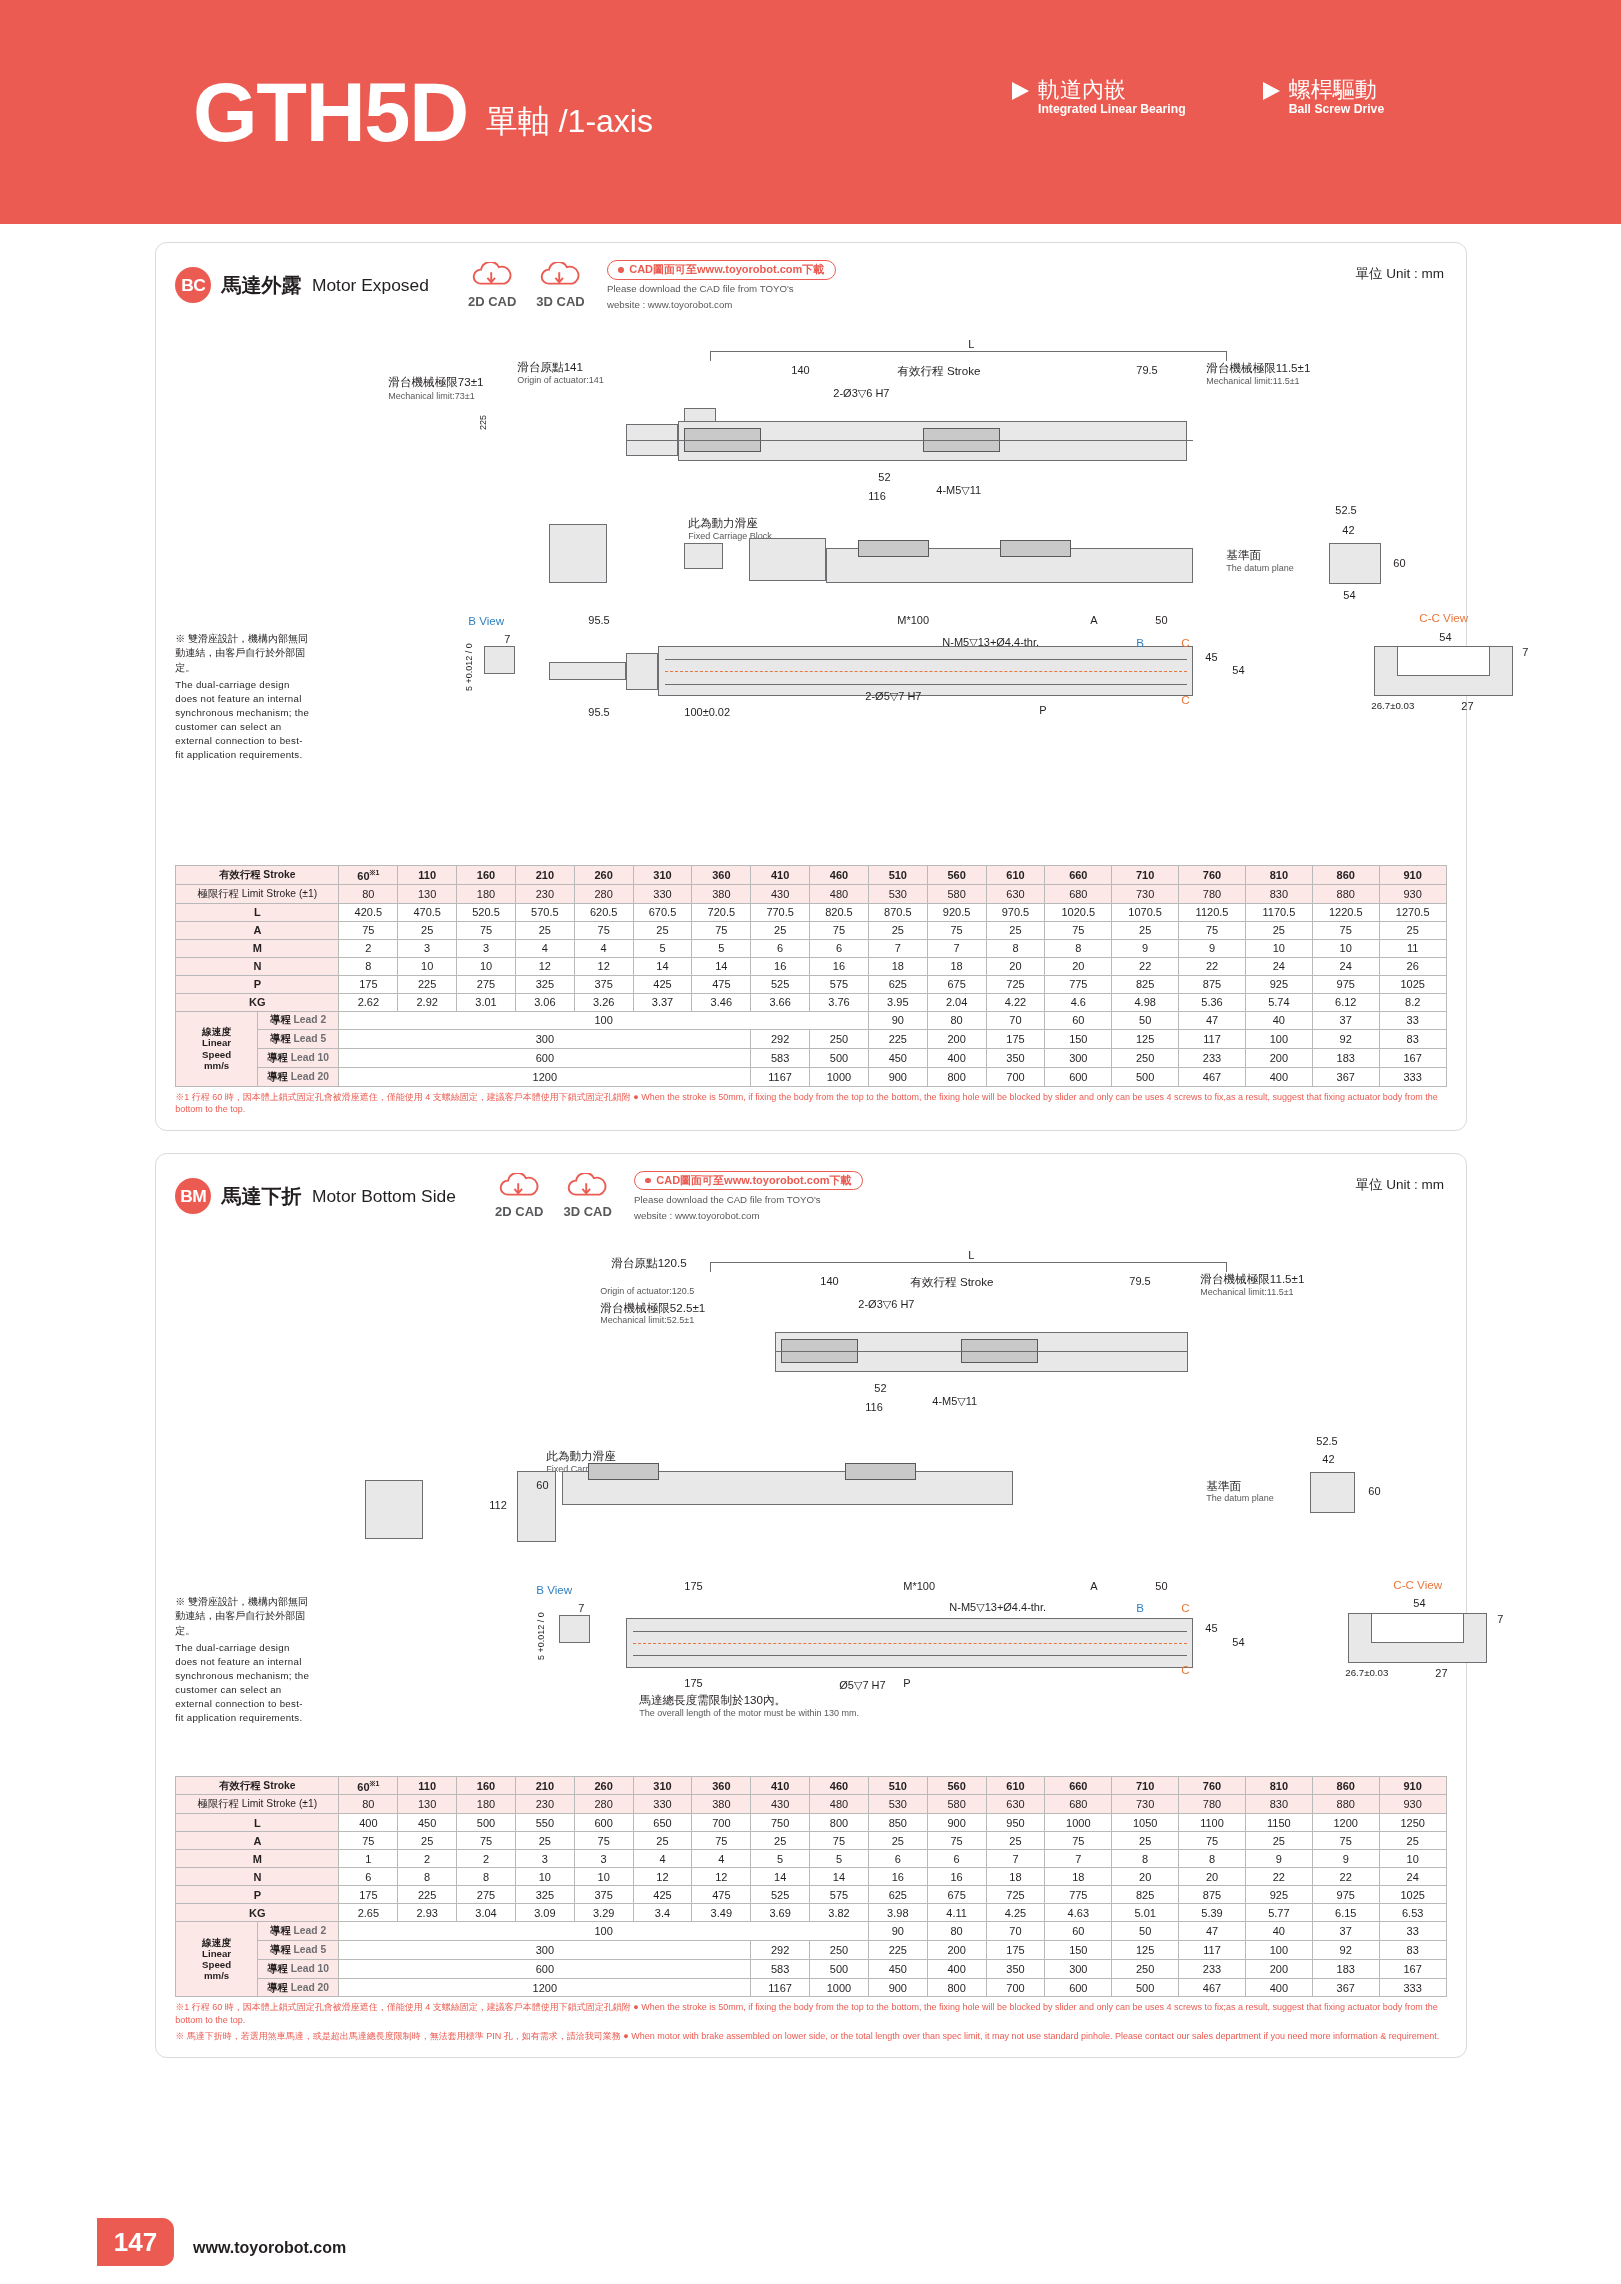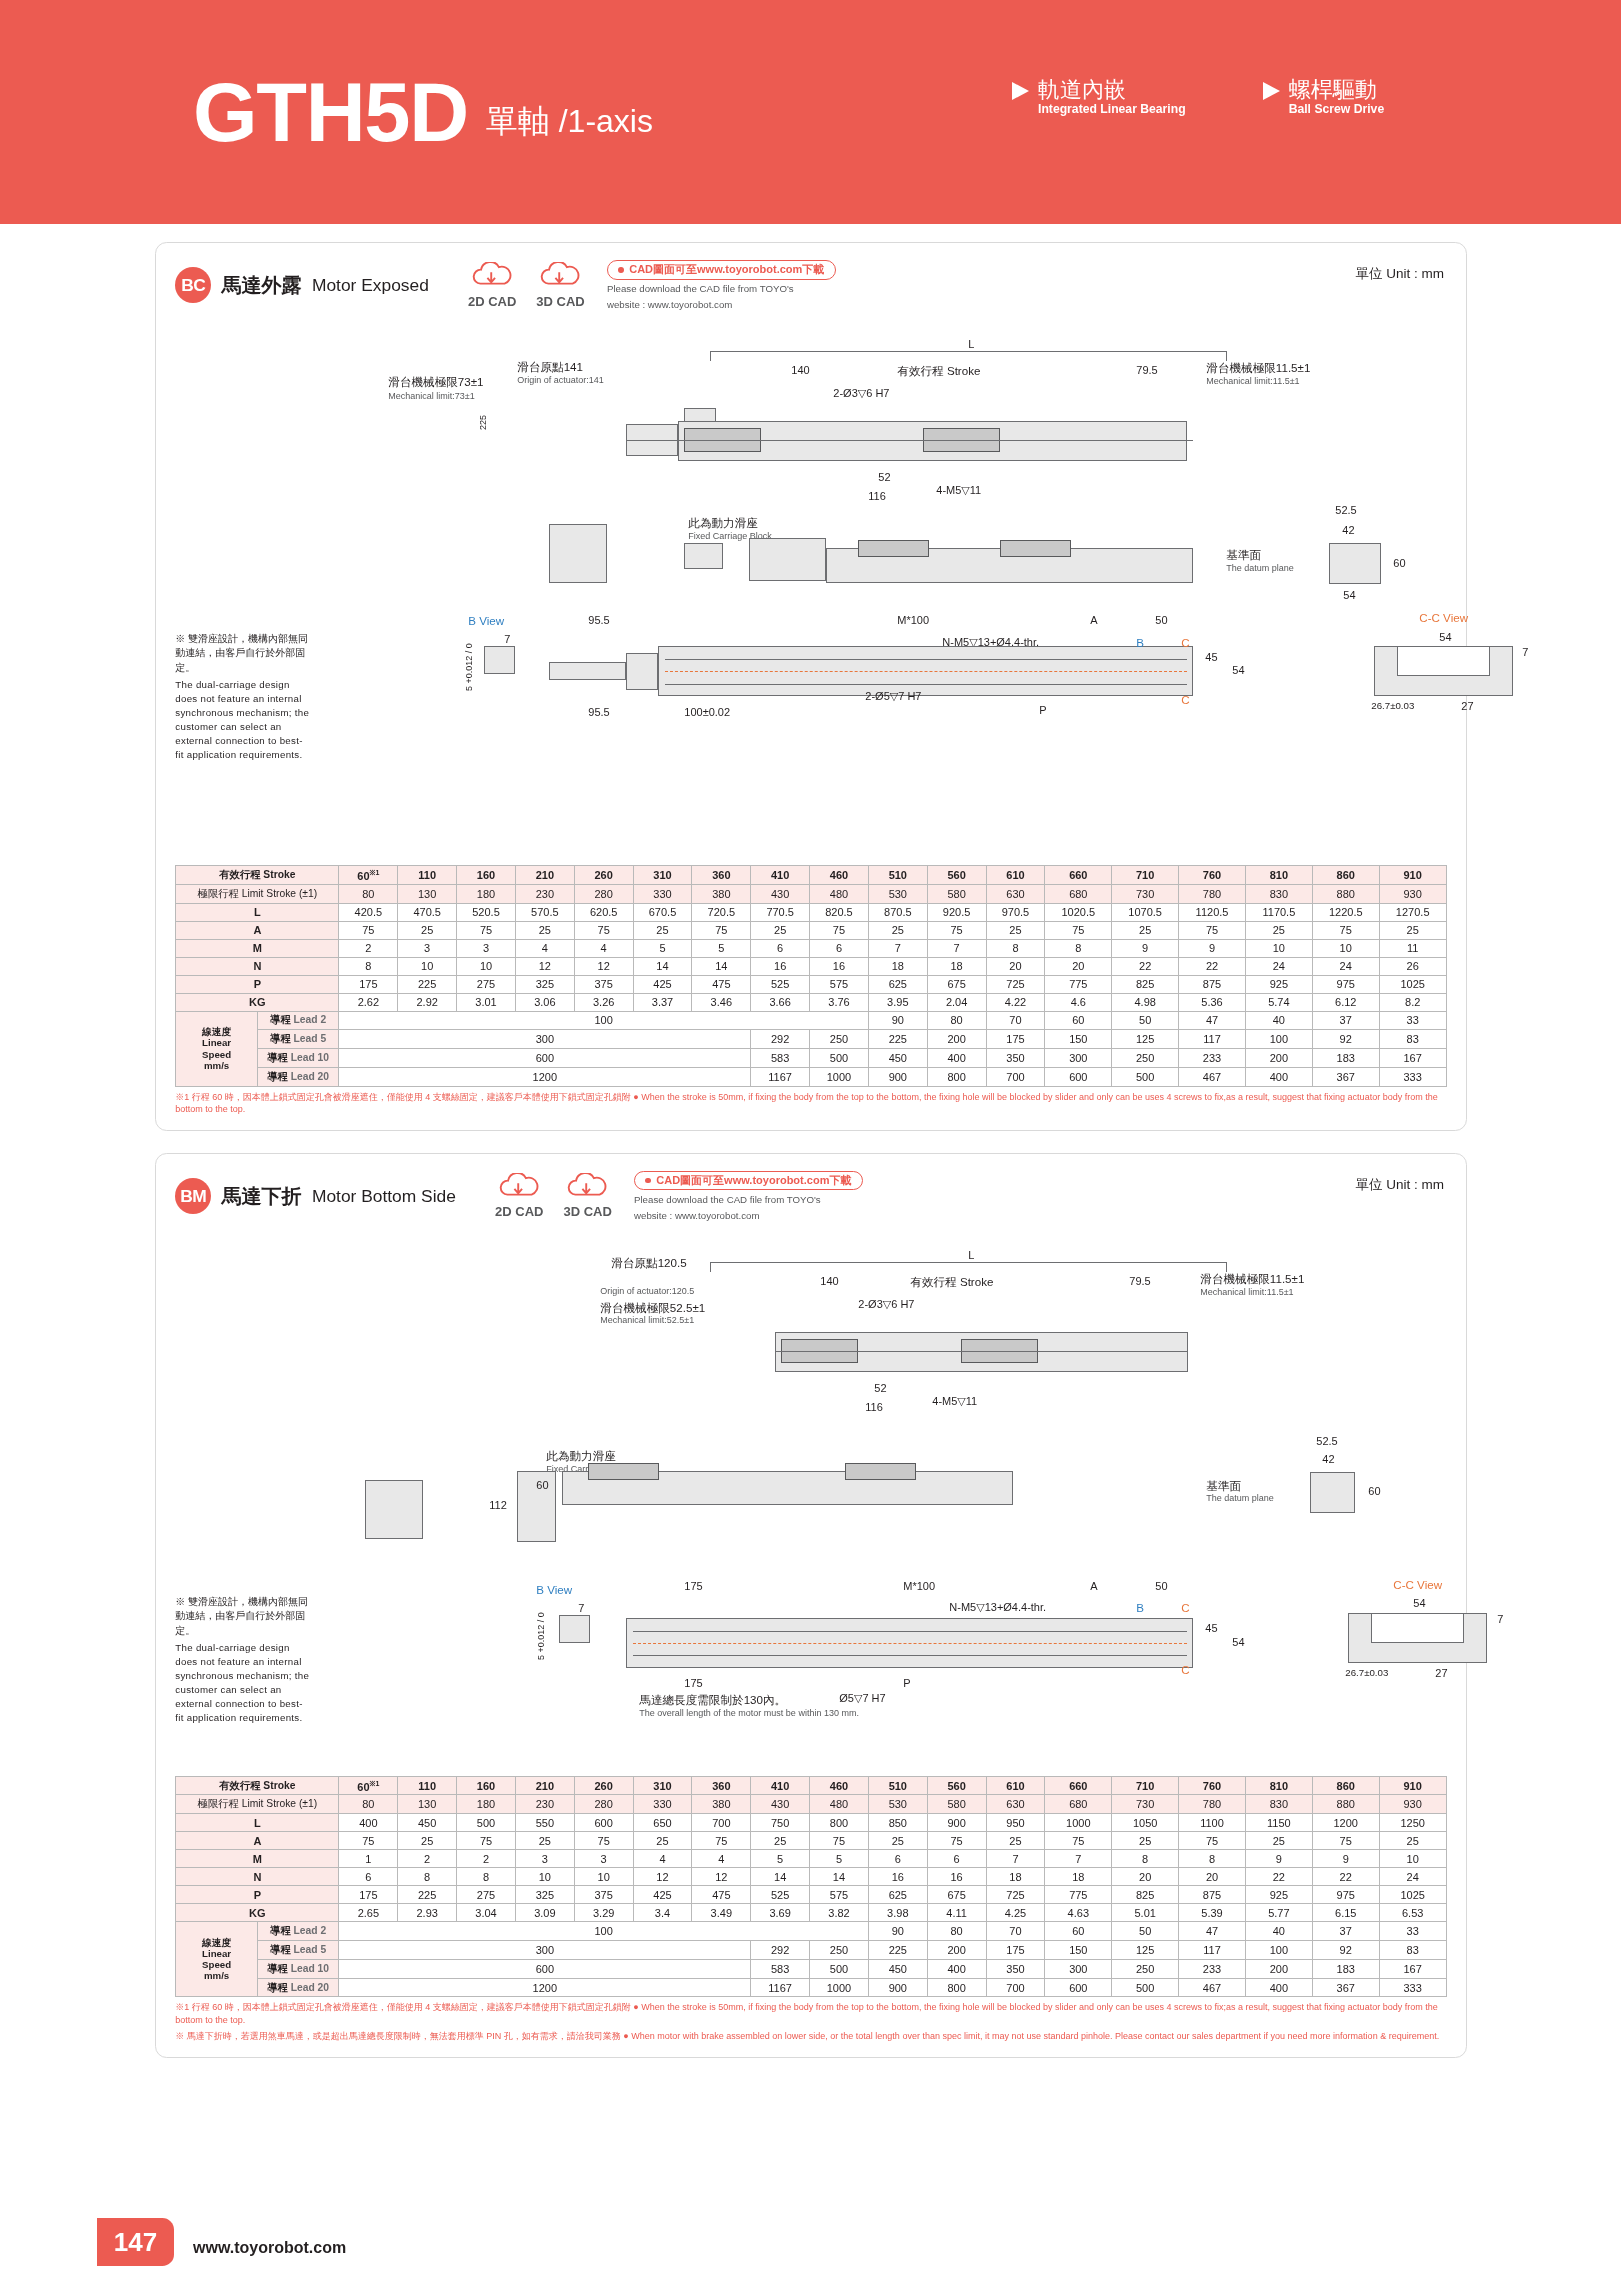--- a/index.html
+++ b/index.html
@@ -682,21 +682,21 @@
       <div class="line-h" style="left:458px; top:433px; width:554px;"></div>
       <div class="dash-h" style="left:458px; top:421px; width:554px;"></div>
 
       <div class="dim-txt blue" style="left:961px; top:379px;">B</div>
       <div class="dim-txt orange" style="left:1006px; top:379px;">C</div>
       <div class="dim-txt orange" style="left:1006px; top:441px;">C</div>
       <div class="dim-txt" style="left:1030px; top:400px;">45</div>
       <div class="dim-txt" style="left:1057px; top:414px;">54</div>
 
       <div class="dim-txt" style="left:509px; top:455px;">175</div>
-      <div class="dim-txt" style="left:664px; top:470px;">Ø5▽7 H7</div>
+      <div class="dim-txt" style="left:664px; top:457px;">Ø5▽7 H7</div>
       <div class="dim-txt" style="left:728px; top:455px;">P</div>
 
       <div class="dim-txt cn" style="left:464px; top:471px;">馬達總長度需限制於130內。</div>
       <div class="dim-txt small" style="left:464px; top:486px;">The overall length of the motor must be within 130 mm.</div>
 
       <div class="dim-txt orange" style="left:1218px; top:356px;">C-C View</div>
       <div class="dim-txt" style="left:1238px; top:375px;">54</div>
       <div class="rail" style="left:1173px; top:391px; width:139px; height:50px;"></div>
       <div class="rail" style="left:1196px; top:391px; width:93px; height:30px; background:#ffffff;"></div>
       <div class="dim-txt" style="left:1322px; top:391px;">7</div>

